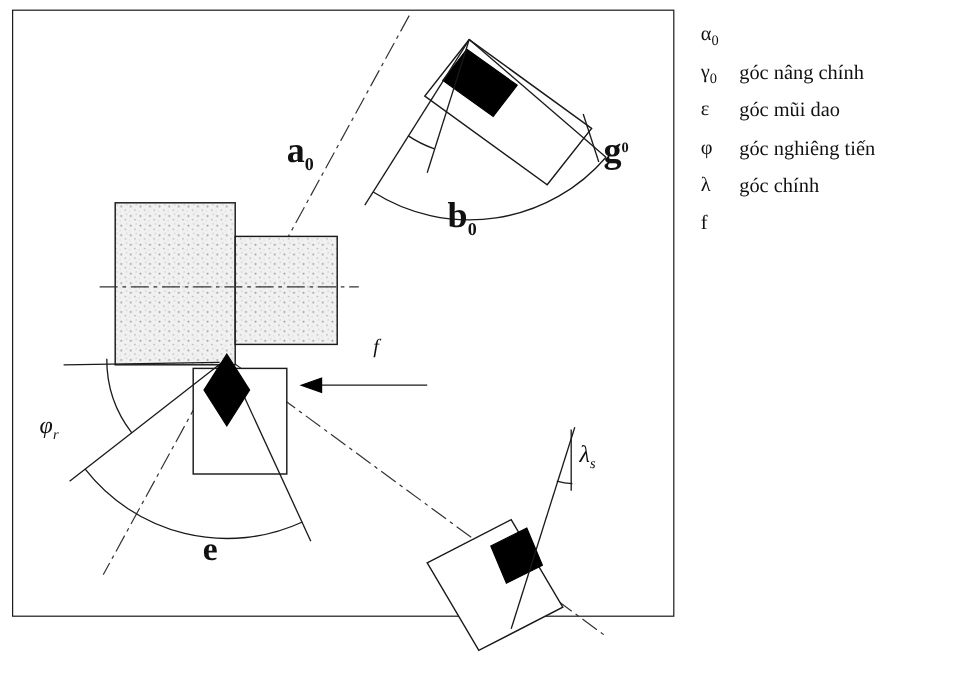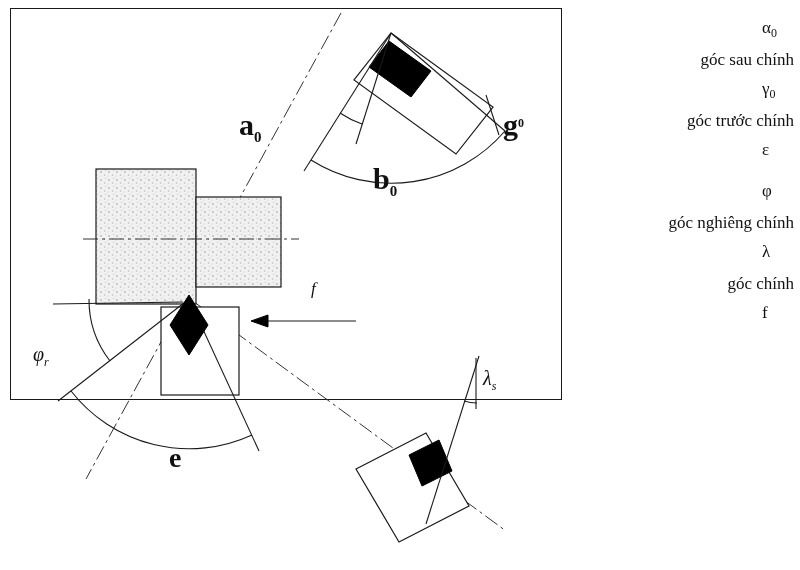--- a/index.html
+++ b/index.html
@@ -1,21 +1,21 @@
 <!DOCTYPE html>
 <html><head>
 <meta charset="utf-8">
 <style>
   html,body{margin:0;padding:0;background:#ffffff;}
   .page{position:relative;width:800px;height:570px;background:#ffffff;overflow:hidden;
         font-family:"Liberation Serif", serif;color:#111;}
-  .diagram-frame{position:absolute;left:10px;top:8px;width:552px;height:392px;
+  .diagram-frame{position:absolute;left:10px;top:8px;width:552px;height:506px;
         border:1.5px solid #1a1a1a;background:#ffffff;box-sizing:border-box;}
   .legend{position:absolute;left:584px;top:18px;width:210px;font-size:17px;color:#111;}
-  .legend-row{display:flex;align-items:flex-end;margin-bottom:9px;line-height:1.18;flex-direction:column;}
+  .legend-row{display:flex;align-items:center;margin-bottom:9px;line-height:1.18;}
   .legend-sym{width:32px;flex:0 0 32px;}
   .legend-sym sub{font-size:12px;}
   .legend-lbl{flex:1;}
 
   
   .ln{stroke:#1a1a1a;stroke-width:1.1;fill:none;}
   .arc{stroke:#1a1a1a;stroke-width:1.1;fill:none;}
   .dashdot{stroke:#333;stroke-width:1;fill:none;stroke-dasharray:15 4 3 4;}
   .body{fill:#ffffff;stroke:#1a1a1a;stroke-width:1.2;}
   .wp{fill:url(#speckle);stroke:#1a1a1a;stroke-width:1.2;}
@@ -93,32 +93,32 @@
       <text class="t-lg" x="158" y="458"><tspan>e</tspan></text>
       <text class="t-md" x="22" y="352"><tspan>φ</tspan><tspan class="t-subsm" dy="5">r</tspan></text>
       <text class="t-md" x="472" y="376"><tspan>λ</tspan><tspan class="t-subsm" dy="5">s</tspan></text>
       <text class="t-f" x="300" y="285"><tspan>f</tspan></text>
     </svg>
   </div>
 
   <div class="legend">
     <div class="legend-row">
       <span class="legend-sym"><span>α</span><sub>0</sub></span>
-      <span class="legend-lbl">góc sau chính</span>
     </div>
     <div class="legend-row">
       <span class="legend-sym"><span>γ</span><sub>0</sub></span>
-      <span class="legend-lbl">góc trước chính</span>
+      <span class="legend-lbl">góc nâng chính</span>
     </div>
     <div class="legend-row">
       <span class="legend-sym"><span>ε</span><sub></sub></span>
+      <span class="legend-lbl">góc mũi dao</span>
     </div>
     <div class="legend-row">
       <span class="legend-sym"><span>φ</span><sub></sub></span>
-      <span class="legend-lbl">góc nghiêng chính</span>
+      <span class="legend-lbl">góc nghiêng tiến</span>
     </div>
     <div class="legend-row">
       <span class="legend-sym"><span>λ</span><sub></sub></span>
       <span class="legend-lbl">góc chính</span>
     </div>
     <div class="legend-row">
       <span class="legend-sym"><span>f</span><sub></sub></span>
     </div>
   </div>
 

